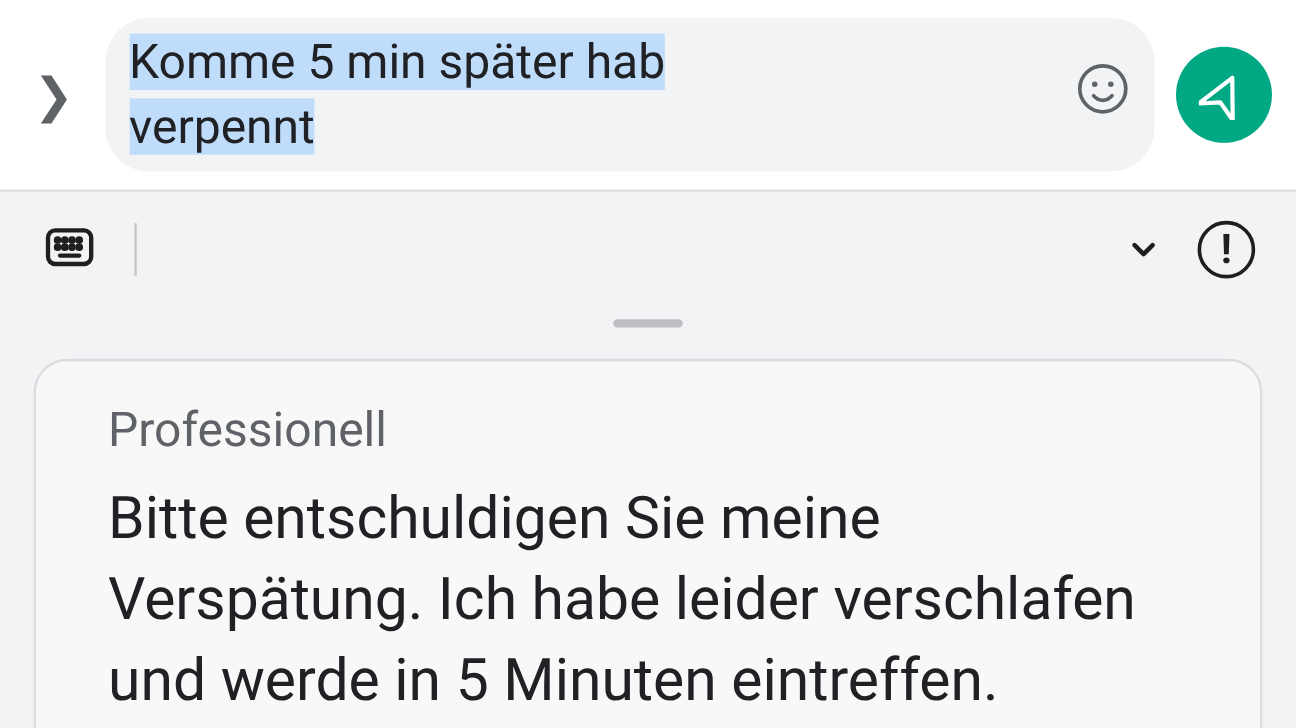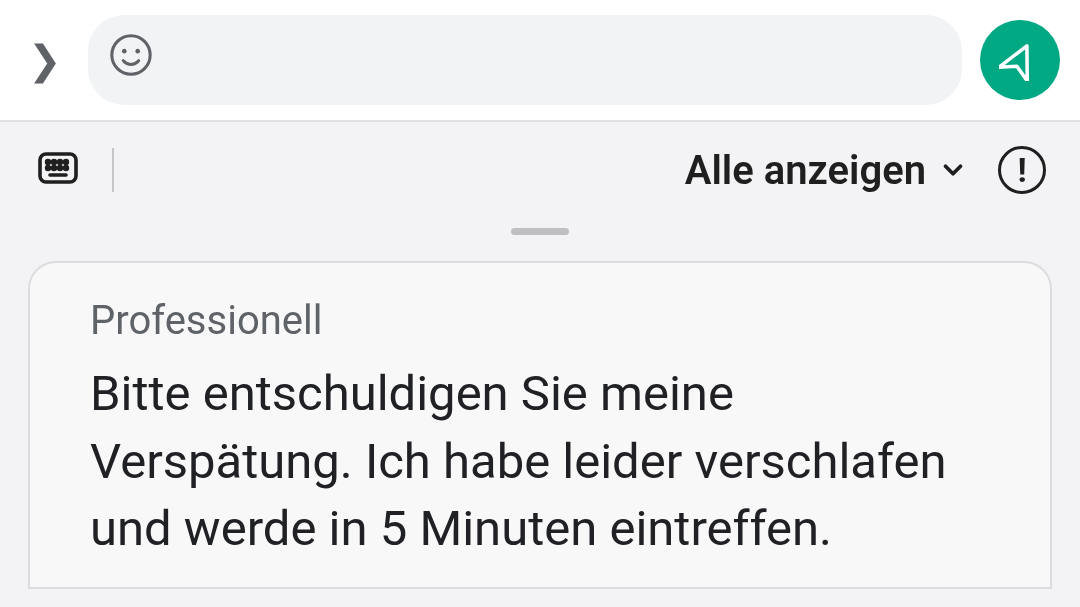--- a/index.html
+++ b/index.html
@@ -139,20 +139,24 @@
       line-height: 1.38;
       color: #202124;
     }
   </style>
 </head>
 <body>
 
 <div class="compose-row">
   <div class="chevron-right">❯</div>
   <div class="input-pill">
+    <div class="input-text">
+      <span class="hl">Komme 5 min später hab</span><br>
+      <span class="hl">verpennt</span>
+    </div>
     <div class="emoji-btn">
       <svg viewBox="0 0 24 24" fill="none" stroke="#5f6368" stroke-width="1.6" width="46" height="46">
         <circle cx="12" cy="12" r="10"></circle>
         <circle cx="8.5" cy="10" r="1.2" fill="#5f6368" stroke="none"></circle>
         <circle cx="15.5" cy="10" r="1.2" fill="#5f6368" stroke="none"></circle>
         <path d="M8 15c1.2 1.3 2.6 2 4 2s2.8-.7 4-2" stroke-linecap="round"></path>
       </svg>
     </div>
   </div>
   <div class="send-btn">
@@ -173,21 +177,20 @@
       <circle cx="7" cy="12" r="0.7" fill="#1f1f1f"></circle>
       <circle cx="10" cy="12" r="0.7" fill="#1f1f1f"></circle>
       <circle cx="13" cy="12" r="0.7" fill="#1f1f1f"></circle>
       <circle cx="16" cy="12" r="0.7" fill="#1f1f1f"></circle>
       <line x1="8" y1="15.5" x2="16" y2="15.5" stroke-linecap="round"></line>
     </svg>
   </div>
   <div class="vert-sep"></div>
   <div class="toolbar-spacer"></div>
   <div class="show-all">
-    <span>Alle anzeigen</span>
     <svg viewBox="0 0 24 24" fill="none" stroke="#1f1f1f" stroke-width="3" stroke-linecap="round" stroke-linejoin="round">
       <polyline points="6 9 12 15 18 9"></polyline>
     </svg>
   </div>
   <div class="info-btn">!</div>
 </div>
 
 <div class="drag-area">
   <div class="drag-handle"></div>
 </div>

